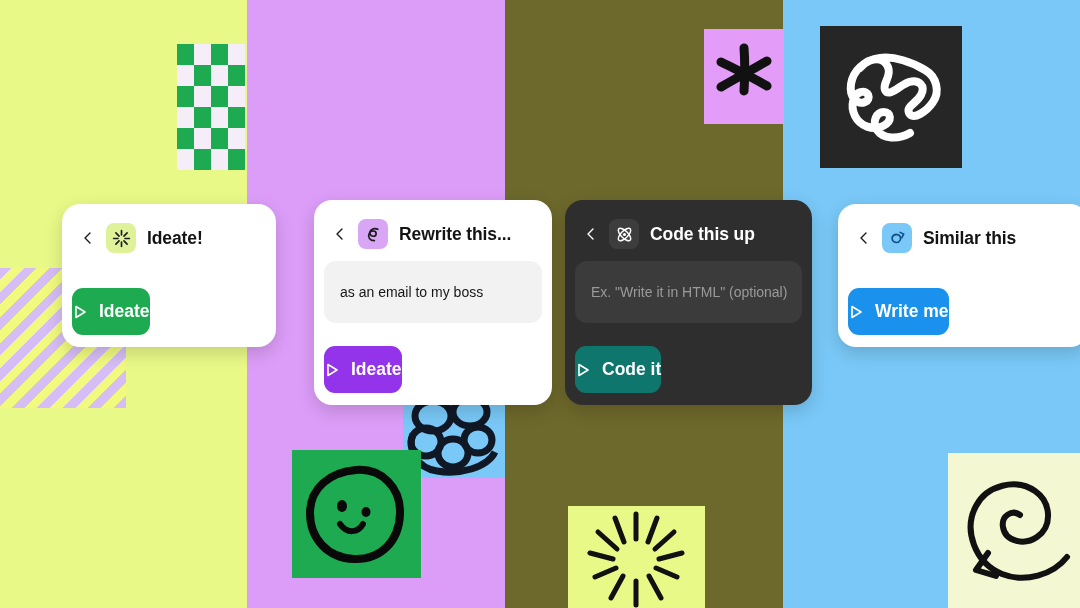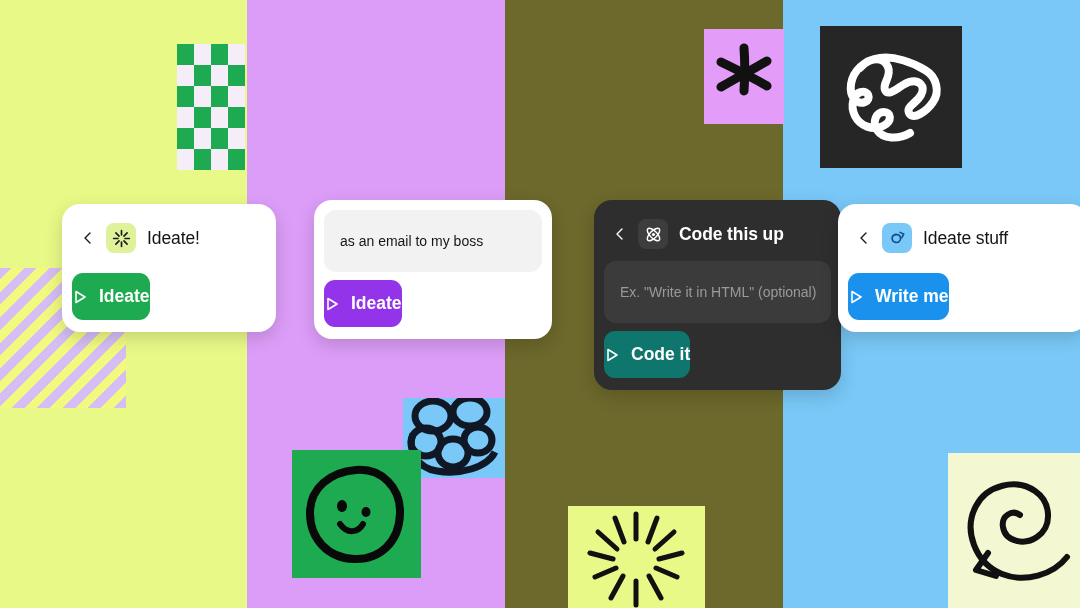--- a/index.html
+++ b/index.html
@@ -98,60 +98,60 @@
   }
   .badge {
     width: 30px; height: 30px;
     border-radius: 8px;
     flex: 0 0 auto;
     display: flex; align-items: center; justify-content: center;
   }
   .badge svg { width: 21px; height: 21px; }
   .card-title {
     font-size: 17.5px;
-    font-weight: 400;
+    font-weight: 700;
     letter-spacing: -0.1px;
     white-space: nowrap;
   }
   .light .card-title { color: #141414; }
   .dark  .card-title { color: #ffffff; font-weight: 600; }
 
   .field {
     border-radius: 12px;
     height: 62px;
     display: flex; align-items: center;
     padding: 0 16px;
     font-size: 14px;
     white-space: nowrap;
     overflow: hidden;
   }
   .light .field { background: #f2f2f2; color: #161616; }
   .dark  .field { background: #3b3b3b; color: #9a9a9a; }
 
   .cta {
-    margin-top: 8px;
+    margin-top: 23px;
     height: 47px;
     border-radius: 11px;
     display: flex;
     align-items: center;
     justify-content: center;
     gap: 11px;
     font-size: 17.5px;
     font-weight: 600;
     color: #ffffff;
     border: none;
     cursor: pointer;
     font-family: "Liberation Sans", sans-serif;
   }
   .cta .play { width: 16px; height: 16px; flex: 0 0 auto; }
 
   
   #card-ideate  { left: 62px;  top: 204px; width: 214px; }
   #card-rewrite { left: 314px; top: 200px; width: 238px; }
-  #card-code    { left: 594px; top: 200px; width: 247px; }
+  #card-code    { left: 565px; top: 200px; width: 247px; }
   #card-similar { left: 838px; top: 204px; width: 250px; }
 </style>
 </head>
 <body>
 
 <div id="stage">
 
   <div class="col" id="col-1" style="background: rgb(233, 249, 135);"></div>
   <div class="col" id="col-2" style="background: rgb(220, 157, 248);"></div>
   <div class="col" id="col-3" style="background: rgb(109, 104, 43);"></div>
@@ -283,20 +283,32 @@
     </div>
     <button class="cta" style="background:#1eaa51">
       <svg class="play" viewBox="0 0 16 16">
         <path d="M4 2.5 L13 8 L4 13.5 Z" fill="none" stroke="#ffffff" stroke-width="1.6" stroke-linejoin="round"></path>
       </svg>
       <span>Ideate</span>
     </button>
   </div>
 
   <div class="card light" id="card-rewrite">
+    <div class="card-head">
+      <svg class="back-chevron" viewBox="0 0 12 12">
+        <path d="M8 1 L3 6 L8 11" fill="none" stroke="#1a1a1a" stroke-width="1.4" stroke-linecap="round" stroke-linejoin="round"></path>
+      </svg>
+      <span class="badge" style="background:#d9a6f5">
+        <svg viewBox="0 0 24 24">
+          <path d="M17 6 C12 4 7 7 8 11 C9 15 15 15 15 11
+                   C15 7 9 7 7 11 C5 15 8 19 13 19" fill="none" stroke="#1b1b1b" stroke-width="1.9" stroke-linecap="round"></path>
+        </svg>
+      </span>
+      <span class="card-title">Rewrite this...</span>
+    </div>
     <div class="field">as an email to my boss</div>
     <button class="cta" style="background:#9333ea">
       <svg class="play" viewBox="0 0 16 16">
         <path d="M4 2.5 L13 8 L4 13.5 Z" fill="none" stroke="#ffffff" stroke-width="1.6" stroke-linejoin="round"></path>
       </svg>
       <span>Ideate</span>
     </button>
   </div>
 
   <div class="card dark" id="card-code">
@@ -331,21 +343,21 @@
       </svg>
       <span class="badge" style="background:#79c8f7">
         <svg viewBox="0 0 24 24">
           <g fill="none" stroke="#10528c" stroke-width="1.9" stroke-linecap="round">
             <path d="M13 8 C9 6 5 9 6 13 C7 17 13 18 15 14
                      C17 10 13 6 9 8"></path>
             <path d="M15 5 L19 7 L17 11"></path>
           </g>
         </svg>
       </span>
-      <span class="card-title">Ideate stuff</span>
+      <span class="card-title">Similar this</span>
     </div>
     <button class="cta" style="background:#1a91ec">
       <svg class="play" viewBox="0 0 16 16">
         <path d="M4 2.5 L13 8 L4 13.5 Z" fill="none" stroke="#ffffff" stroke-width="1.6" stroke-linejoin="round"></path>
       </svg>
       <span>Write me</span>
     </button>
   </div>
 
 </div>

